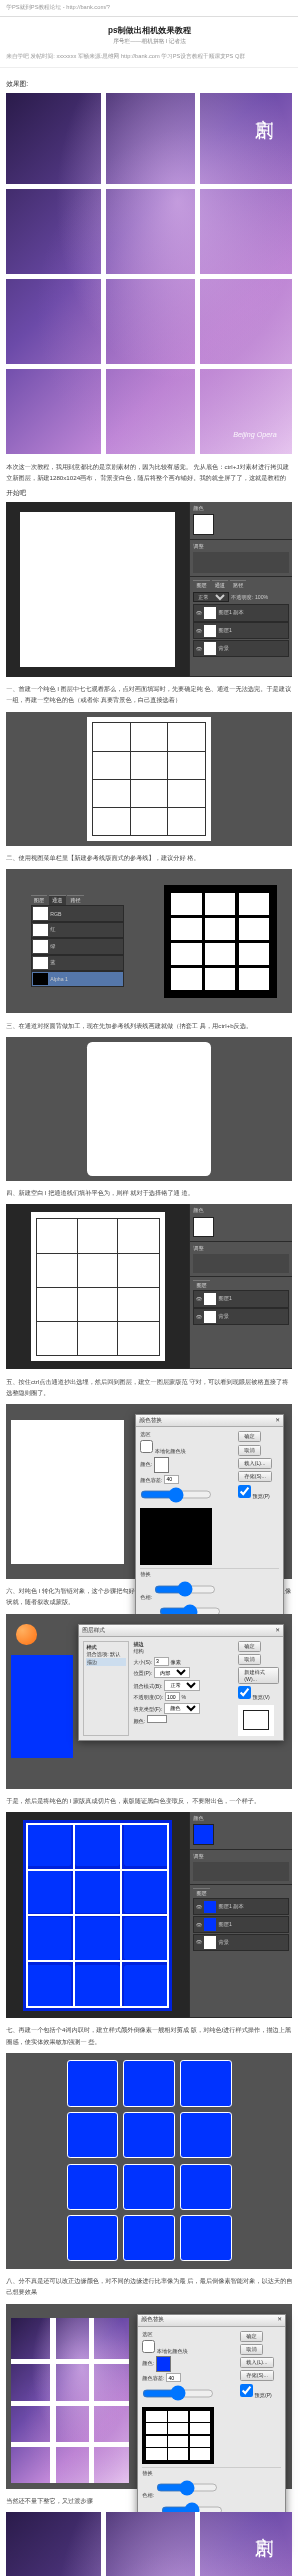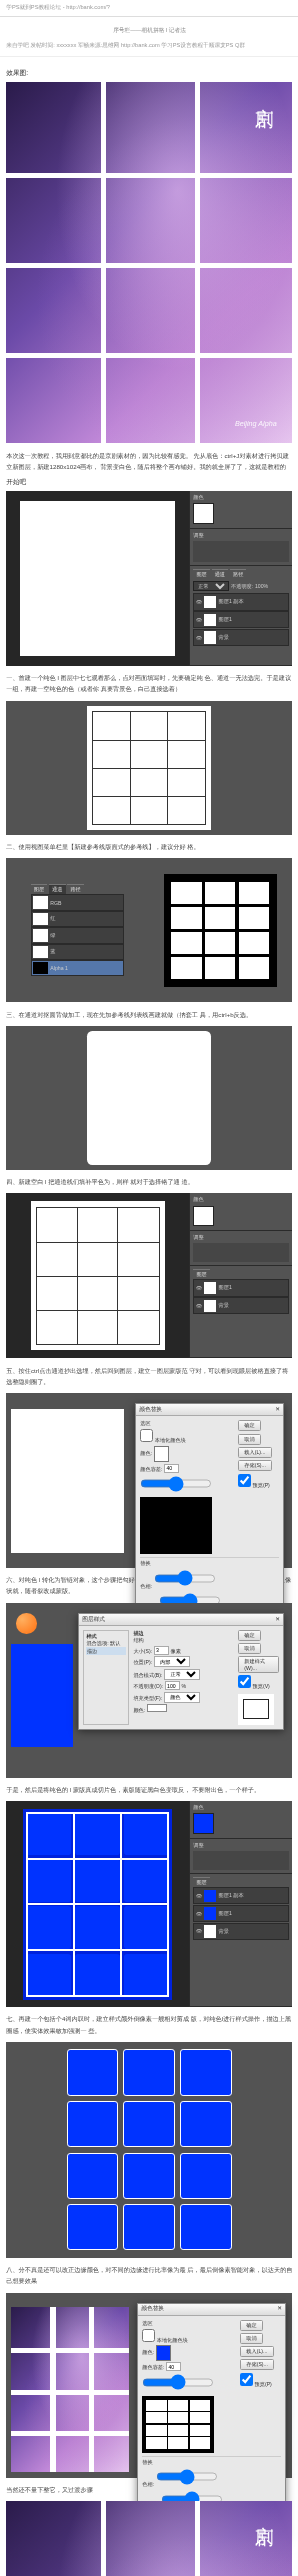--- a/index.html
+++ b/index.html
@@ -287,39 +287,40 @@
 }
 </style>
 </head>
 <body>
 
 <div class="header">
   <span>学PS就到PS教程论坛 - http://bank.com/?</span>
 </div>
 
 <div class="title-section">
+  <h1 class="main-title">ps制做出相机效果教程</h1>
   <div class="meta">序号栏——相机拼格 l 记者法</div>
 </div>
 
 <div class="meta-bar">来自学吧 发帖时间: xxxxxxx  军畅来源:思维网 http://bank.com 学习PS设言教程千顺课支PS Q群</div>
 
 <div class="content">
 
   <div class="section-label">效果图:</div>
 
   <div class="hero">
     <div class="grid-lines">
       <div class="v1"></div>
         <div class="v2"></div>
       <div class="h1"></div>
         <div class="h2"></div>
         <div class="h3"></div>
     </div>
     <div class="opera-text">京剧</div>
-    <div class="opera-en">Beijing Alpha</div>
+    <div class="opera-en">Beijing Opera</div>
   </div>
 
   <p class="body-text">本次这一次教程，我用到意都比的是京剧素材的，因为比较有感觉。
 先从底色：ctrl+J对素材进行拷贝建立新图层，新建1280x1024画布，
 背景变白色，随后将整个画布铺好。我的就全屏了了，这就是教程的</p>
   <div class="section-label">开始吧</div>
 
   <div class="ps-ui step-img" style="height:175px">
     <div class="ps-canvas">
       <div class="white-canvas" style="width:155px;height:155px"></div>

